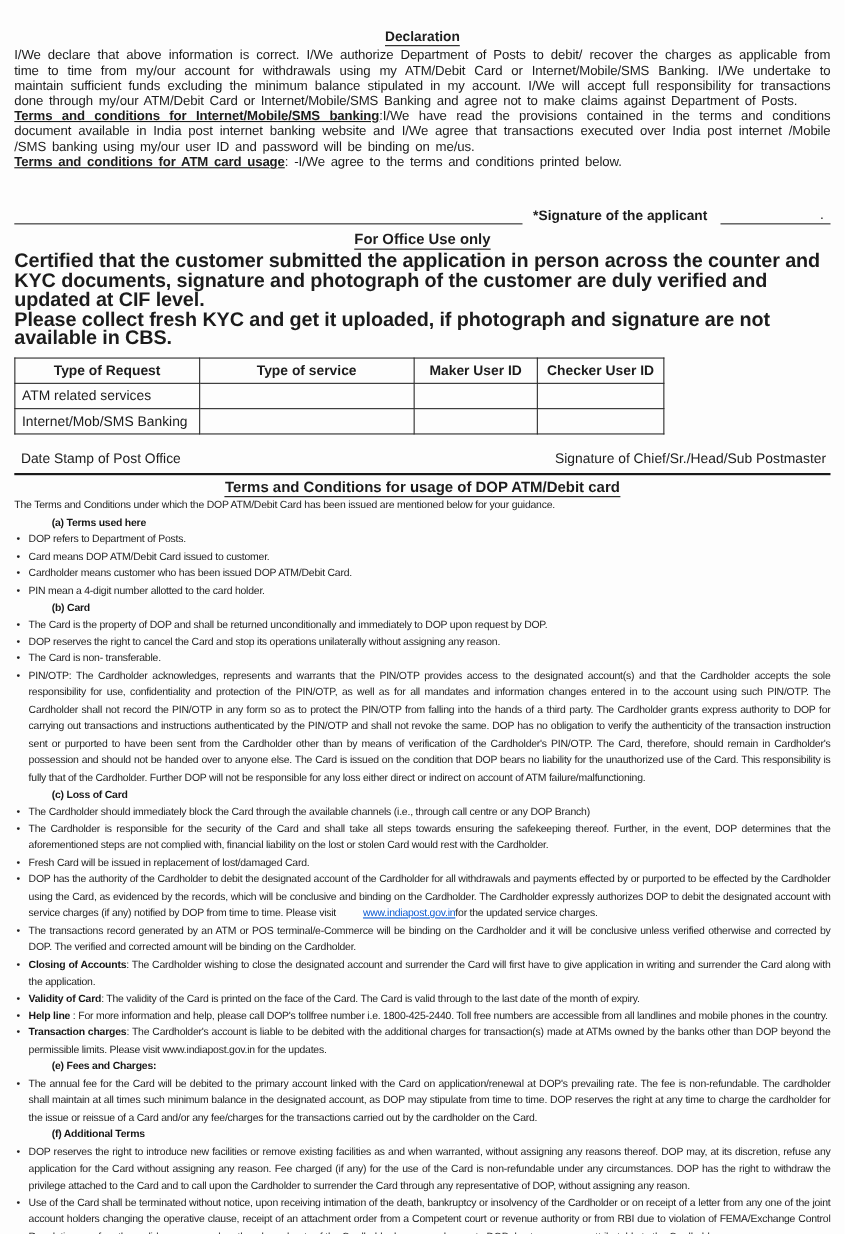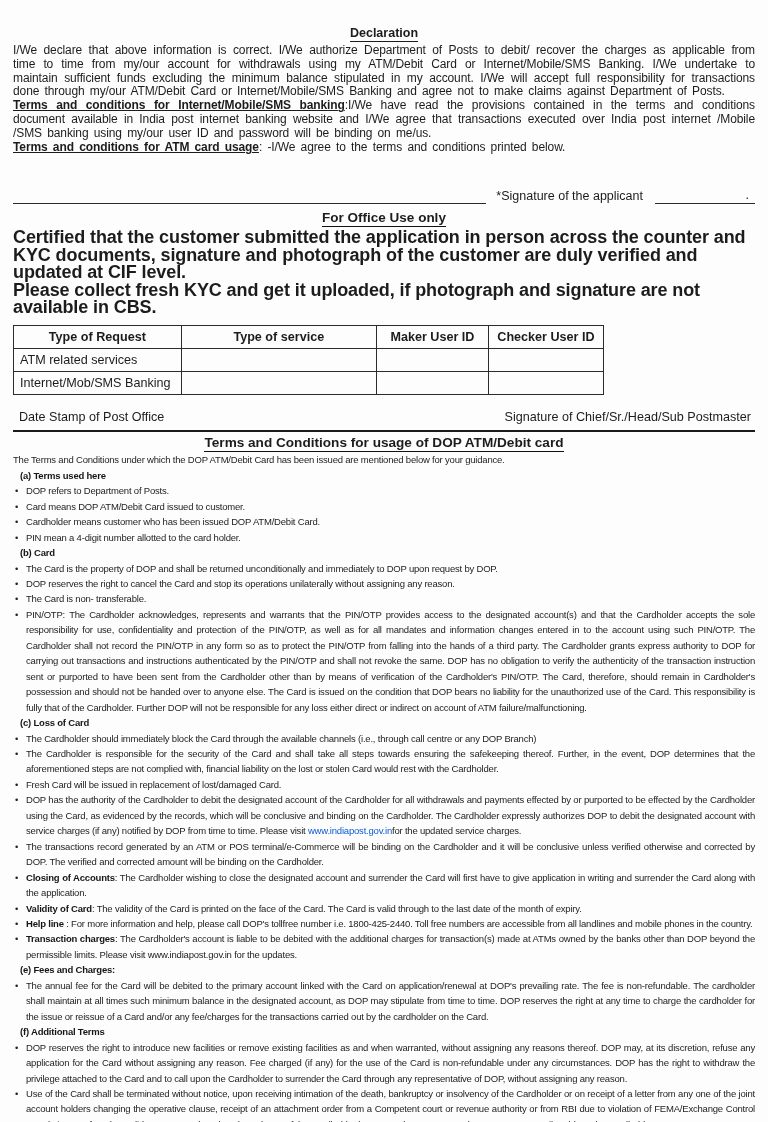--- a/index.html
+++ b/index.html
@@ -26,21 +26,21 @@
     font-size: 12px; line-height: 13.8px; text-align: justify;
     word-spacing: 2px; letter-spacing: -0.1px;
   }
   .bu { font-weight: bold; text-decoration: underline; text-decoration-thickness: 1.4px; }
   
   .sig-row {
     display: flex; align-items: flex-end;
     margin-top: 34px; font-size: 12.5px;
   }
   .sig-longline { flex: 1; border-bottom: 1.6px solid #2a2a2a; height: 15px; margin-right: 10px; }
-  .sig-label { padding: 0 4px 1px 0; white-space: nowrap; }
+  .sig-label { padding: 0 4px 1px 0; white-space: nowrap; font-weight: bold; }
   .sig-shortline {
     width: 100px; border-bottom: 1.6px solid #2a2a2a;
     text-align: right; padding: 0 6px 1px 0; margin-left: 8px;
   }
   
   .office-title {
     text-align: center; font-size: 13.5px; font-weight: bold; margin: 6px 0 4px;
   }
   .office-title span { border-bottom: 1.7px solid #111; padding-bottom: 1px; }
   .office-para {
@@ -68,25 +68,25 @@
   .tc-title {
     text-align: center; font-size: 13.6px; font-weight: bold; margin: 3px 0 2px;
   }
   .tc-title span { border-bottom: 1.7px solid #111; padding-bottom: 1px; }
   .tc-body {
     font-size: 9.5px; line-height: 15.45px; text-align: justify;
     letter-spacing: -0.2px; color: #232323;
   }
   .tc-intro { text-align: left; }
   .titem { position: relative; }
-  .titem.section { font-weight: bold; padding-left: 7px; color: #161616; }
+  .titem.section { font-weight: bold; padding-left: 7px; color: #161616; margin-left: 27px; }
   .titem.bullet { padding-left: 13px; }
   .titem.bullet::before { content: "\2022"; position: absolute; left: 2px; top: 0; }
   .t-lead { font-weight: bold; color: #161616; }
-  .t-link { color: #0b5bd3; cursor: pointer; }
+  .t-link { color: #0b5bd3; text-decoration: underline; cursor: pointer; margin-left: 22px; }
 </style>
 </head>
 <body>
 
 <div class="page">
 
   <div class="decl-title">
     <span>Declaration</span>
   </div>
   <div class="decl-para">I/We declare that above information is correct. I/We authorize Department of Posts to debit/ recover the charges as applicable from time to time from my/our account for withdrawals using my ATM/Debit Card or Internet/Mobile/SMS Banking. I/We undertake to maintain sufficient funds excluding the minimum balance stipulated in my account. I/We will accept full responsibility for transactions done through my/our ATM/Debit Card or Internet/Mobile/SMS Banking and agree not to make claims against Department of Posts.</div>

